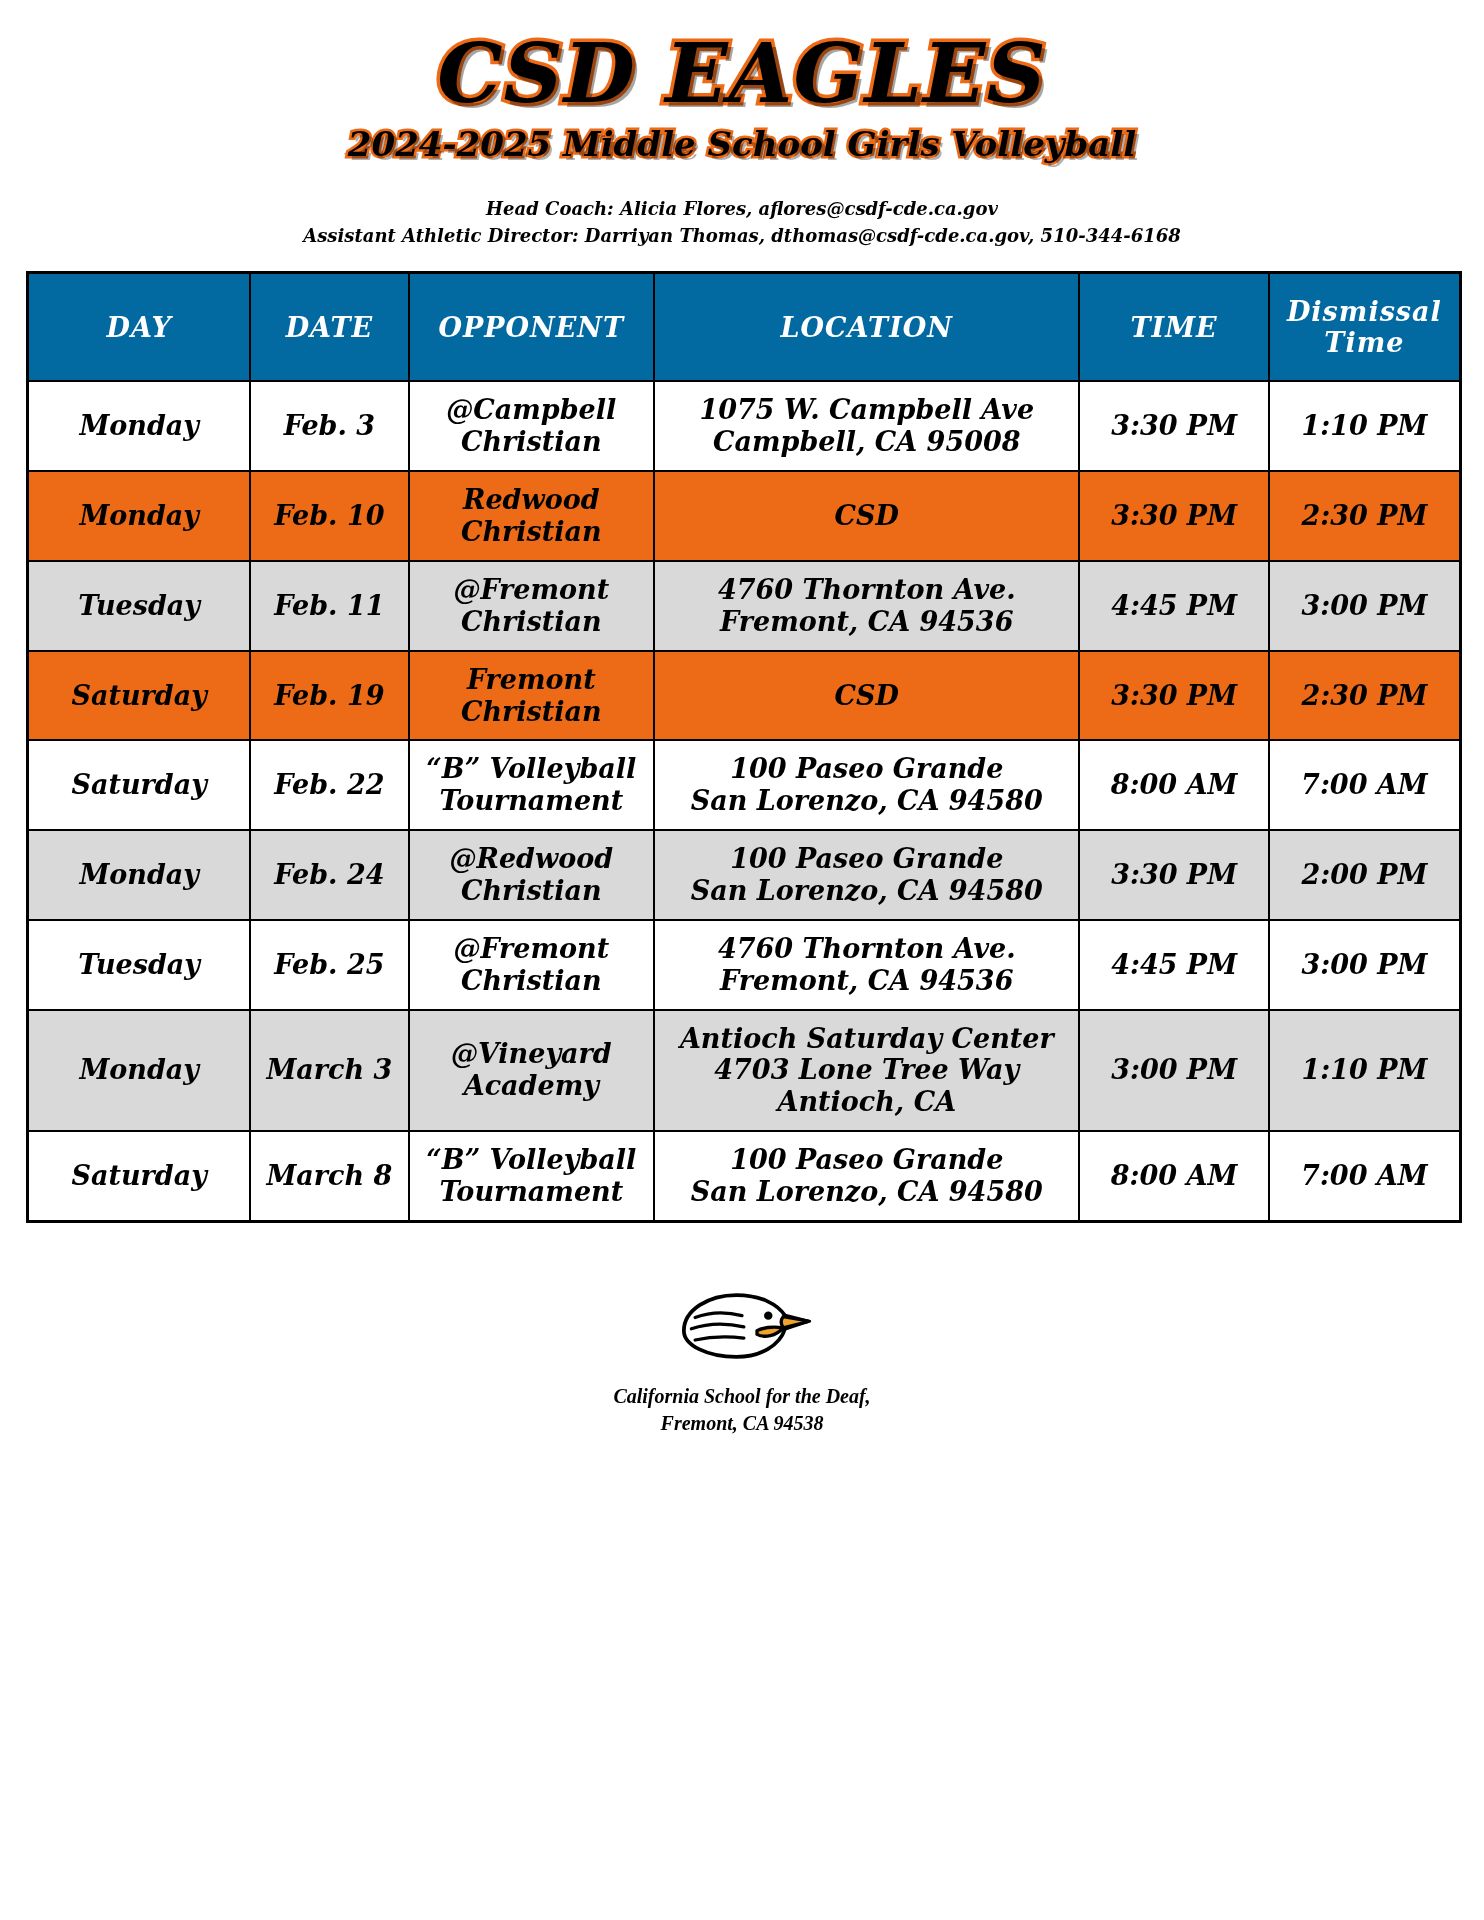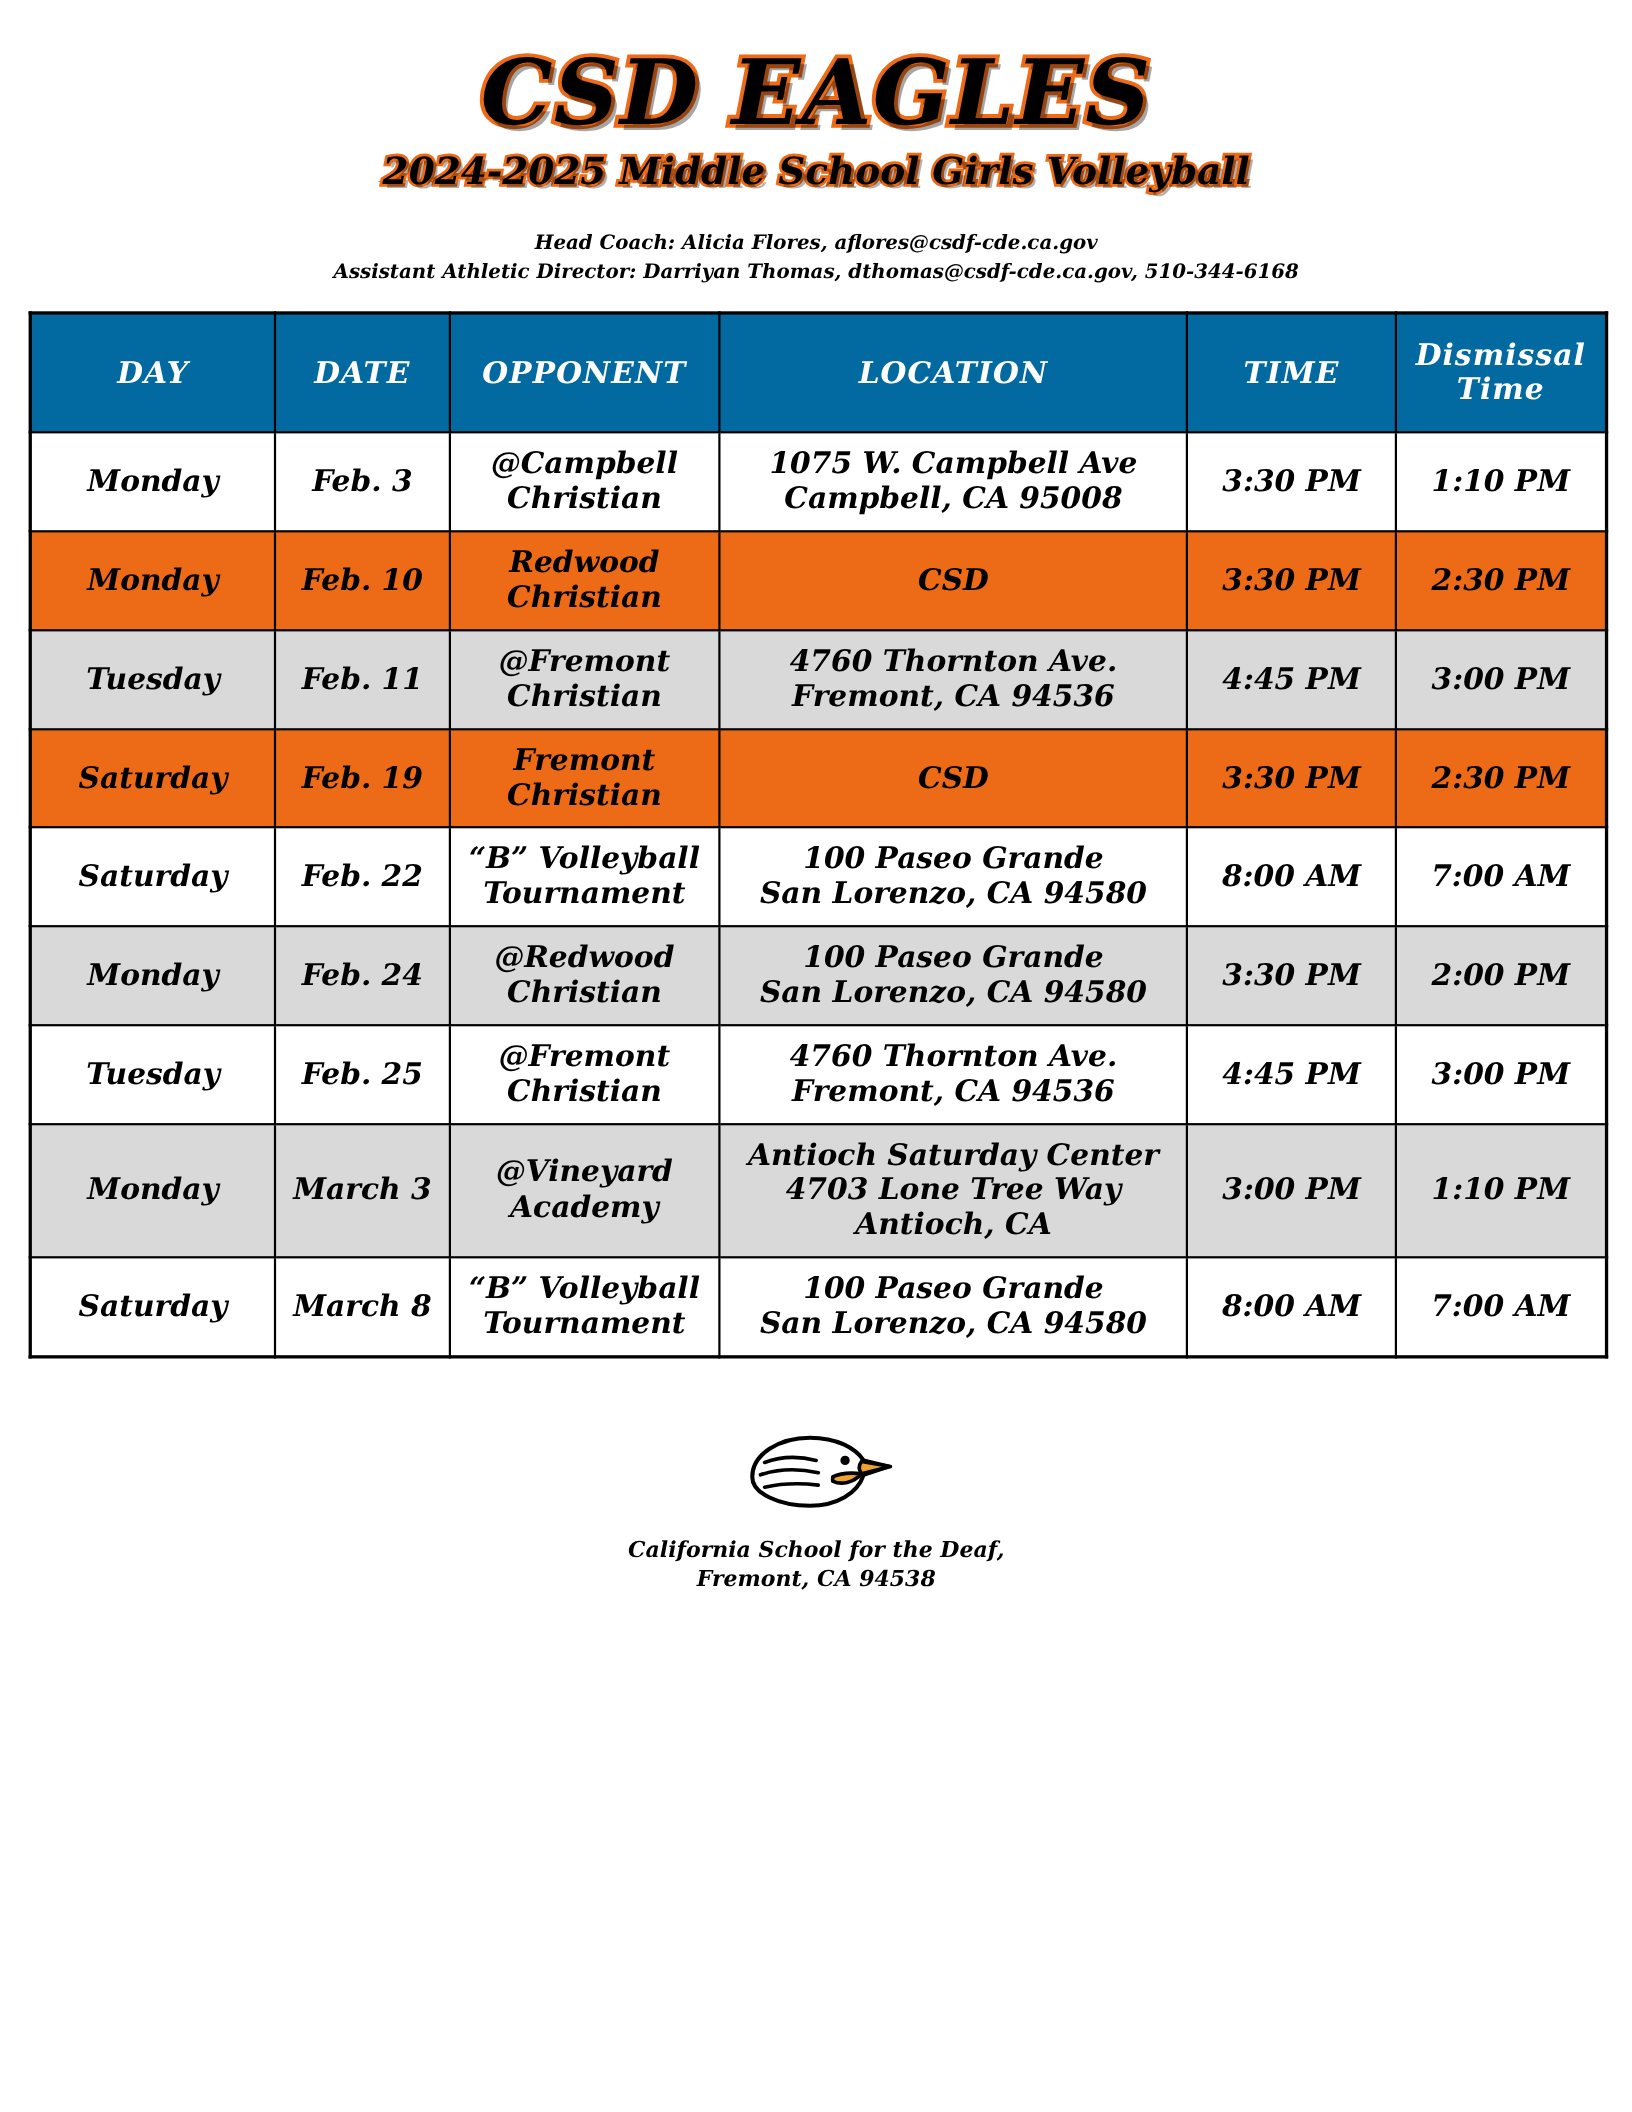--- a/index.html
+++ b/index.html
@@ -12,21 +12,21 @@
     height: 1920px;
     font-family: "DejaVu Serif", serif;
     color: #000000;
     overflow: hidden;
   }
   .page {
     width: 1484px;
     height: 1920px;
     position: relative;
     box-sizing: border-box;
-    padding: 16px 24px;
+    padding: 4px 24px;
   }
 
   
   .title-block {
     text-align: center;
     padding-top: 26px;
   }
   .main-title {
     font-family: "DejaVu Serif", serif;
     font-style: italic;
@@ -116,20 +116,21 @@
     height: 96px;
     margin: 0 auto;
     display: block;
   }
   .footer-text {
     margin-top: 10px;
     font-style: italic;
     font-weight: bold;
     font-size: 20px;
     line-height: 1.35;
+    font-family: Liberation Serif, serif;
   }
   .footer-line { display: block; }
 </style>
 </head>
 <body>
 
 <div class="page">
 
   <div class="title-block">
     <div class="main-title">CSD EAGLES</div>

